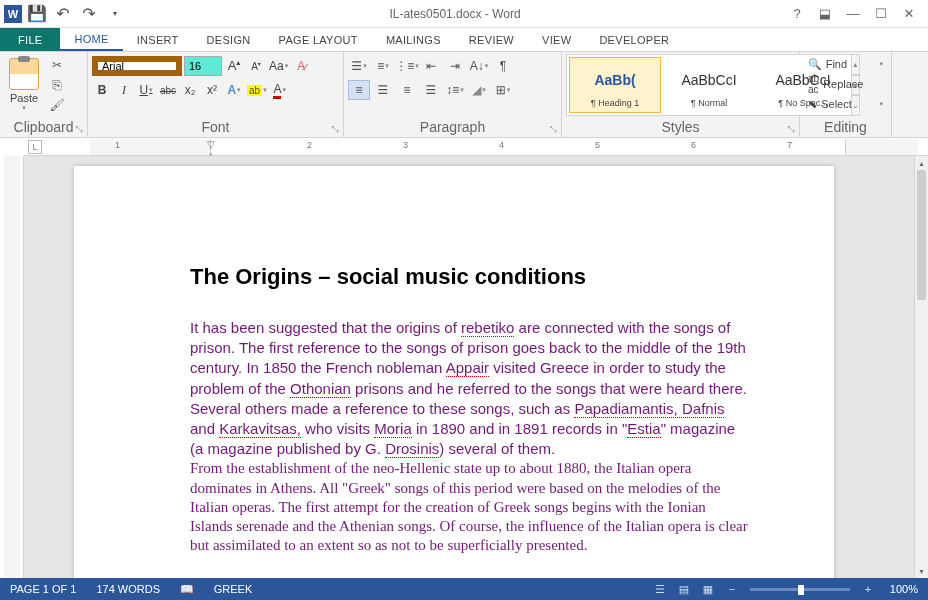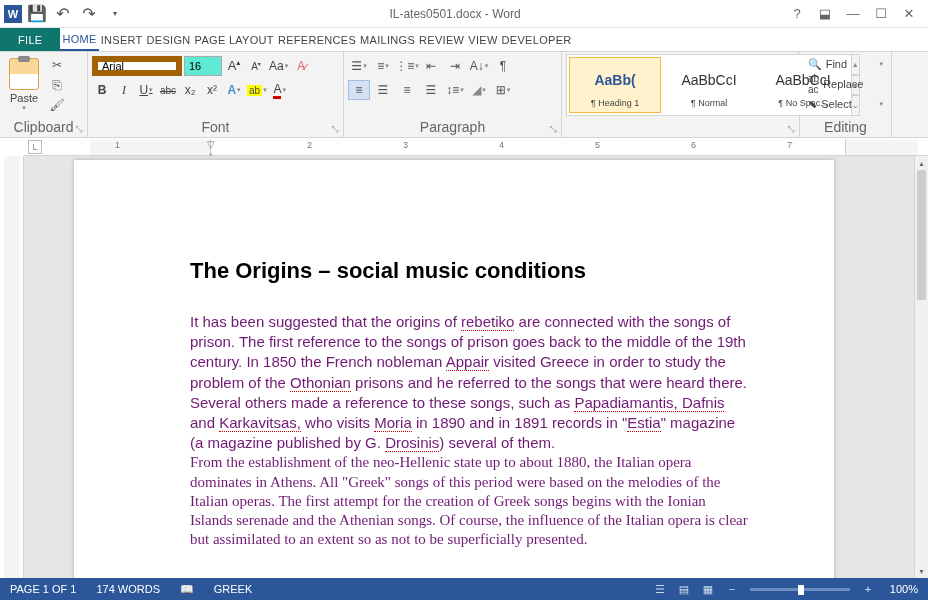--- a/index.html
+++ b/index.html
@@ -9,21 +9,21 @@
 .titlebar { height: 28px; background: #fff; display: flex; align-items: center; border-bottom: 1px solid #e1e1e1; }
 .titlebar-left { display: flex; align-items: center; gap: 4px; padding-left: 4px; }
 .word-icon { width: 18px; height: 18px; background: #2b579a; color: #fff; display: flex; align-items: center; justify-content: center; font-size: 11px; font-weight: bold; }
 .qat-btn { width: 22px; height: 22px; display: flex; align-items: center; justify-content: center; cursor: pointer; color: #555; }
 .titlebar-center { flex: 1; text-align: center; font-size: 12px; color: #666; }
 .titlebar-right { display: flex; gap: 2px; padding-right: 6px; }
 .win-btn { width: 26px; height: 22px; display: flex; align-items: center; justify-content: center; cursor: pointer; color: #666; font-size: 13px; }
 
 
 .tabs { height: 24px; background: #fff; display: flex; border-bottom: 1px solid #d4d4d4; }
-.tab { padding: 0 2px; font-size: 11px; color: #444; display: flex; align-items: center; cursor: pointer; text-transform: uppercase; letter-spacing: 0.3px; }
+.tab { padding: 0 14px; font-size: 11px; color: #444; display: flex; align-items: center; cursor: pointer; text-transform: uppercase; letter-spacing: 0.3px; }
 .tab.file { background: #0f766e; color: #fff; padding: 0 18px; }
 .tab.active { color: #2b579a; border-bottom: 2px solid #2b579a; background: #fff; }
 
 
 .ribbon { height: 86px; background: #f3f3f3; display: flex; border-bottom: 1px solid #d4d4d4; }
 .group { border-right: 1px solid #d4d4d4; padding: 2px 4px; display: flex; flex-direction: column; position: relative; }
 .group-label { text-align: center; font-size: 14px; color: #666; position: absolute; bottom: 2px; left: 0; right: 0; }
 .group-launcher { position: absolute; bottom: 2px; right: 2px; width: 12px; height: 12px; font-size: 9px; color: #888; cursor: pointer; display: flex; align-items: center; justify-content: center; }
 
 .clipboard-grp { width: 88px; }
@@ -68,21 +68,21 @@
 
 .ruler-h { height: 18px; background: #fff; border-bottom: 1px solid #d4d4d4; display: flex; align-items: center; position: relative; margin-left: 24px; }
 .ruler-h-track { position: absolute; left: 66px; right: 10px; height: 16px; background: #f5f5f5; }
 .ruler-h-doc { position: absolute; left: 186px; width: 636px; height: 16px; background: #fff; border-left: 1px solid #ccc; border-right: 1px solid #ccc; }
 .ruler-h-num { position: absolute; top: 1px; font-size: 9px; color: #777; }
 
 
 .docarea { position: absolute; top: 156px; left: 0; right: 14px; bottom: 22px; background: #e6e6e6; overflow: hidden; display: flex; }
 .ruler-v { width: 24px; background: #fff; border-right: 1px solid #d4d4d4; position: relative; }
 .ruler-v-track { position: absolute; top: 0; bottom: 0; left: 4px; width: 16px; background: #f5f5f5; }
-.page-wrap { flex: 1; overflow: hidden; padding: 4px 0 0 50px; }
+.page-wrap { flex: 1; overflow: hidden; padding: 10px 0 0 50px; }
 .page { width: 760px; background: #fff; box-shadow: 0 0 4px rgba(0,0,0,0.25); min-height: 500px; padding: 98px 86px 40px 116px; }
 .page h1 { font-family: Arial, sans-serif; font-size: 22px; font-weight: bold; color: #000; margin-bottom: 28px; }
 .page p { font-family: "Times New Roman", serif; font-size: 15px; line-height: 1.28; color: #701a75; text-align: left; }
 .squig { border-bottom: 1px dotted #c00; }
 
 
 .vscroll { position: absolute; top: 156px; right: 0; bottom: 22px; width: 14px; background: #f0f0f0; border-left: 1px solid #d4d4d4; }
 .vscroll-btn { height: 14px; display: flex; align-items: center; justify-content: center; font-size: 8px; color: #666; cursor: pointer; }
 .vscroll-thumb { position: absolute; top: 14px; left: 2px; right: 2px; height: 130px; background: #cdcdcd; border-radius: 2px; cursor: pointer; }
 
@@ -133,21 +133,20 @@
       </div>
   </div>
 </div>
 
 <div class="tabs">
   <div class="tab file">FILE</div>
   <div class="tab active">HOME</div>
   <div class="tab">INSERT</div>
   <div class="tab">DESIGN</div>
   <div class="tab">PAGE LAYOUT</div>
-  <div class="tab">REFERENCES</div>
   <div class="tab">MAILINGS</div>
   <div class="tab">REVIEW</div>
   <div class="tab">VIEW</div>
   <div class="tab">DEVELOPER</div>
 </div>
 
 <div class="ribbon">
   <div class="group clipboard-grp">
     <div class="paste-wrap">
       <div class="paste-btn">
@@ -273,20 +272,21 @@
           <div class="style-preview">AaBbCcI</div>
           <div class="style-nm">¶ No Spac...</div>
         </div>
       </div>
       <div class="gallery-nav">
         <div class="gnav">▴</div>
         <div class="gnav">▾</div>
         <div class="gnav">⌄</div>
       </div>
     </div>
+    <div class="group-label">Styles</div>
     <div class="group-launcher">⤡</div>
   </div>
 
   <div class="group editing-grp">
     <div class="edit-btn drop">
         <span>🔍</span>
         <span>Find</span>
       </div>
     <div class="edit-btn">
         <span style="font-size:10px;">ab<br>ac</span>

